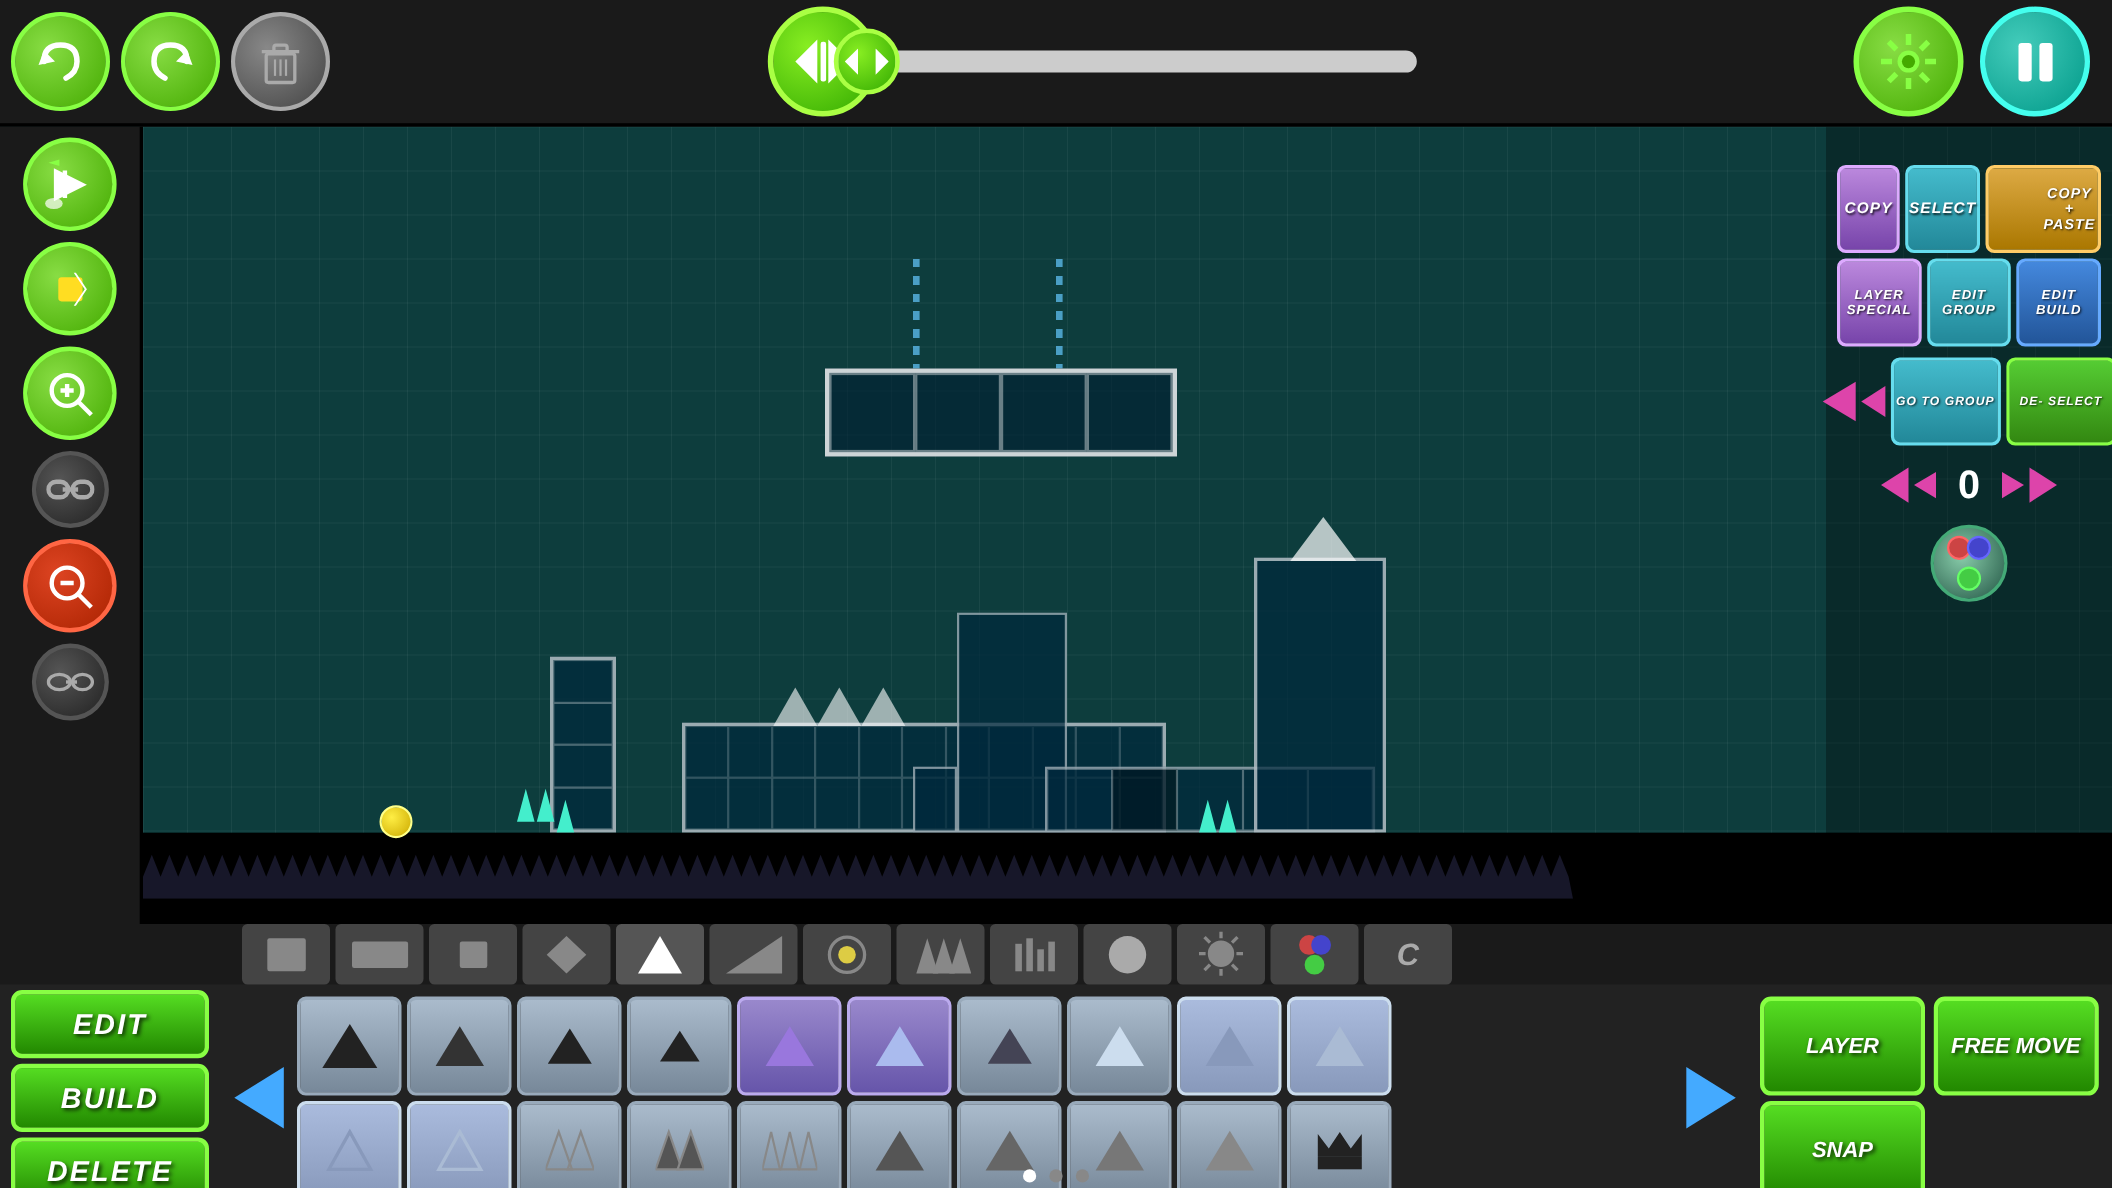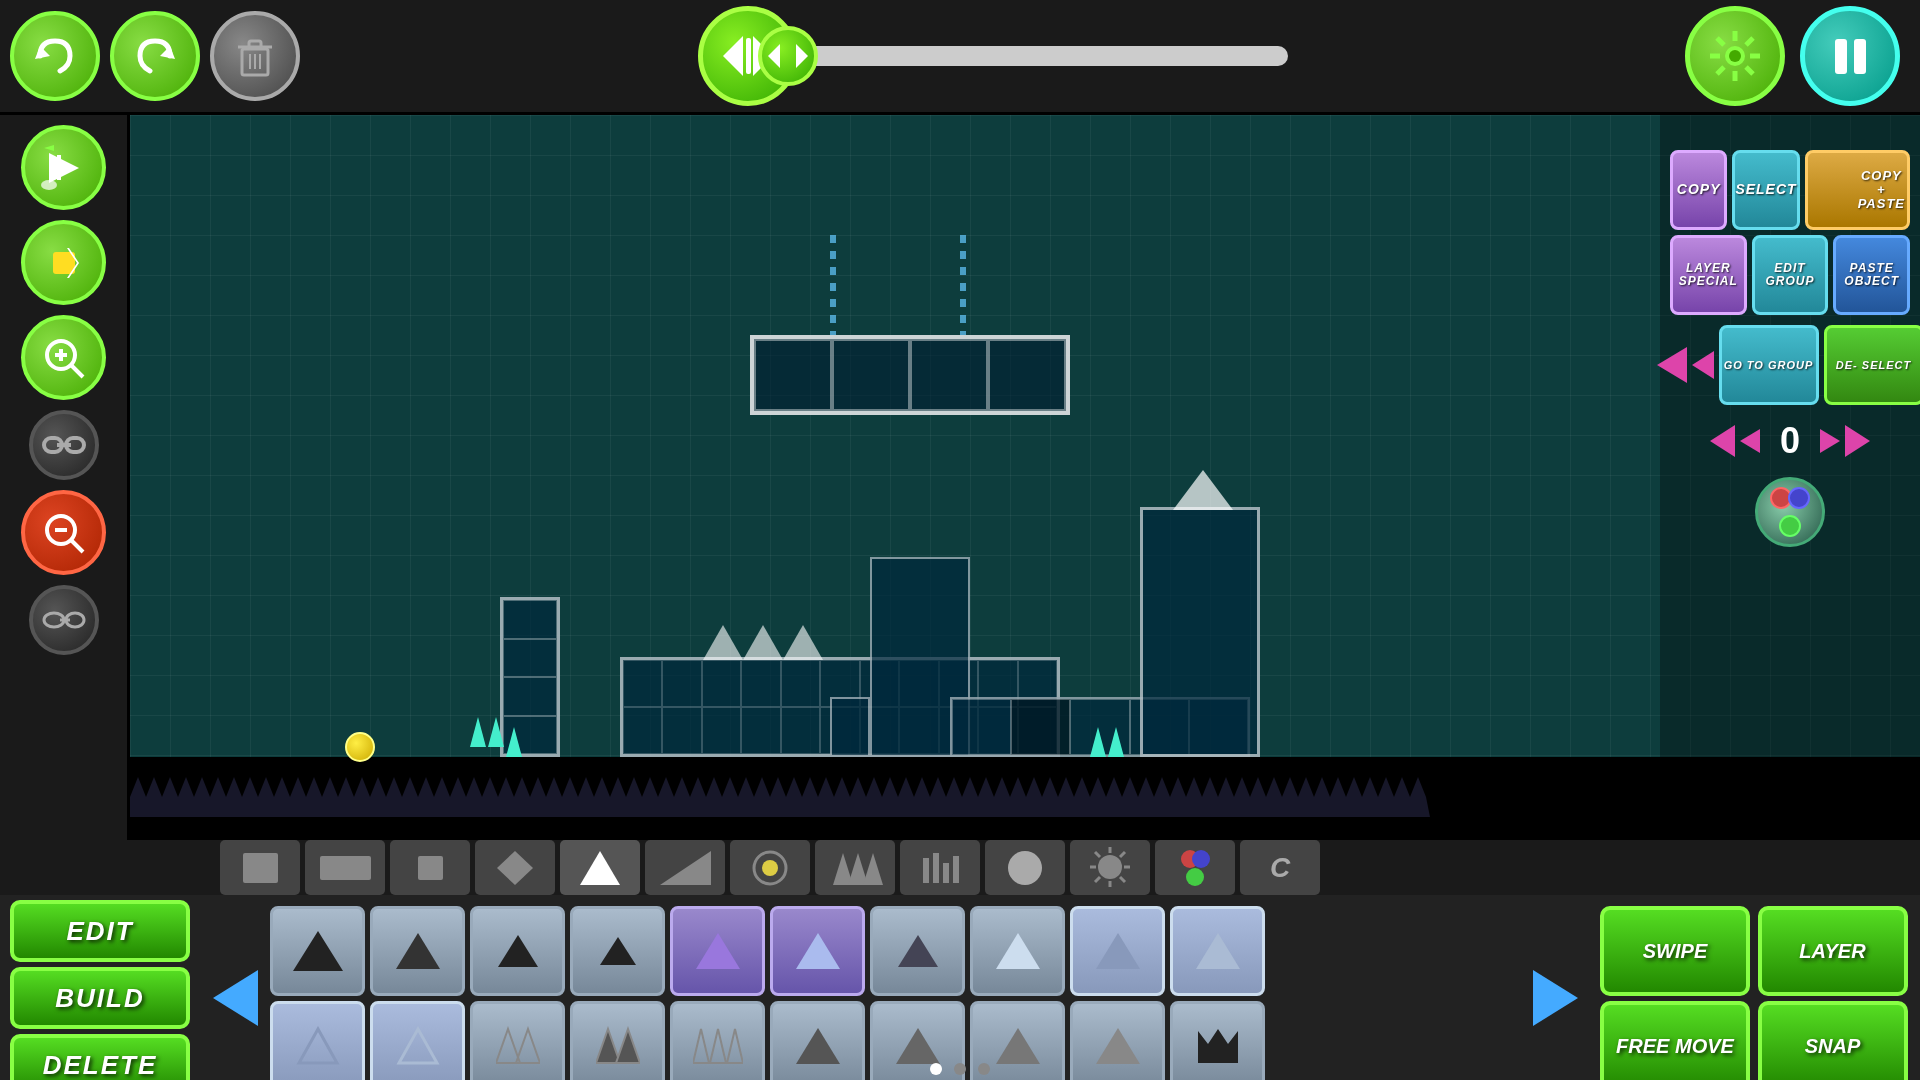--- a/index.html
+++ b/index.html
@@ -561,21 +561,21 @@
       <div id="right-panel">
         <div style="height:20px;"></div>
         <div class="panel-row">
           <div class="panel-btn btn-purple">COPY</div>
           <div class="panel-btn btn-teal">SELECT</div>
           <div class="panel-btn btn-orange" style="font-size:13px;">COPY + PASTE</div>
         </div>
         <div class="panel-row">
           <div class="panel-btn btn-purple" style="font-size:12px;">LAYER SPECIAL</div>
           <div class="panel-btn btn-teal" style="font-size:12px;">EDIT GROUP</div>
-          <div class="panel-btn btn-blue" style="font-size:12px;">PASTE OBJECT</div>
+          <div class="panel-btn btn-blue" style="font-size:12px;">EDIT BUILD</div>
         </div>
         <div style="display:flex;gap:5px;align-items:center;justify-content:center;padding:5px 0;">
           <div style="width:0;height:0;border-right:30px solid #dd44aa;border-top:18px solid transparent;border-bottom:18px solid transparent;cursor:pointer;"></div>
           <div style="width:0;height:0;border-right:22px solid #dd44aa;border-top:14px solid transparent;border-bottom:14px solid transparent;cursor:pointer;"></div>
           <div class="panel-btn btn-teal" style="flex:none;width:100px;height:80px;font-size:11px;">GO TO GROUP</div>
           <div class="panel-btn btn-green" style="flex:none;width:100px;height:80px;font-size:11px;">DE- SELECT</div>
         </div>
         <div style="display:flex;align-items:center;justify-content:center;gap:5px;padding:5px;">
           <div style="width:0;height:0;border-right:25px solid #dd44aa;border-top:16px solid transparent;border-bottom:16px solid transparent;cursor:pointer;"></div>
           <div style="width:0;height:0;border-right:20px solid #dd44aa;border-top:12px solid transparent;border-bottom:12px solid transparent;cursor:pointer;"></div>
@@ -791,21 +791,20 @@
             </div>
           </div>
         </div>
       </div>
 
       <div style="width:60px;height:180px;display:flex;align-items:center;justify-content:center;cursor:pointer;flex-shrink:0;">
         <div style="width:0;height:0;border-left:45px solid #44aaff;border-top:28px solid transparent;border-bottom:28px solid transparent;"></div>
       </div>
 
       <div id="right-action-buttons" style="display: grid; grid-template-columns: 1fr 1fr; grid-template-rows: 1fr 1fr; gap: 5px; width: 310px; height: 185px;">
-        <div class="right-action-btn green">SWIPE</div>
         <div class="right-action-btn green">LAYER</div>
         <div class="right-action-btn green">FREE MOVE</div>
         <div class="right-action-btn green">SNAP</div>
       </div>
 
     </div>
 
     <div id="page-dots">
       <div class="dot active"></div>
       <div class="dot"></div>

